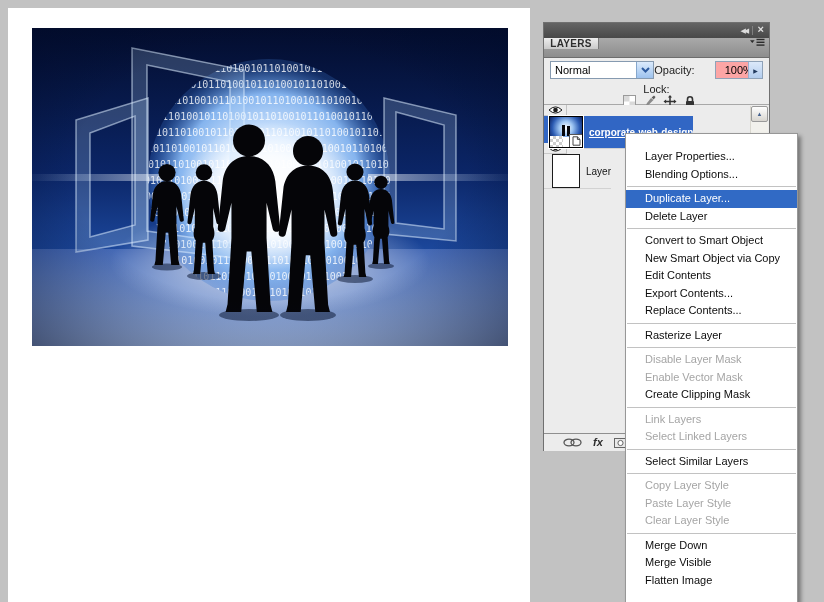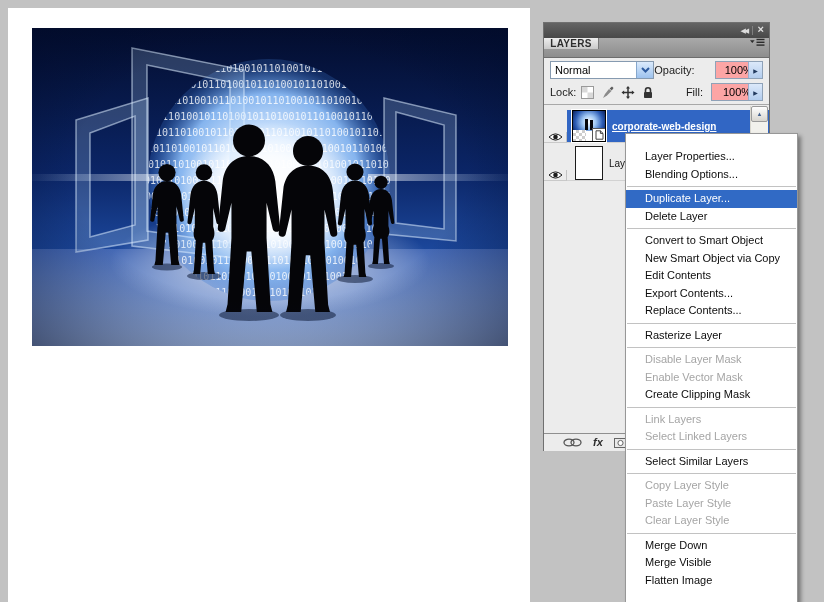--- a/index.html
+++ b/index.html
@@ -24,40 +24,40 @@
   .titlebar .close{color:#e2e2e2;font-size:11px;font-weight:bold;line-height:1;margin-top:-2px;}
   .tabbar{height:19px;background:linear-gradient(#a9a9a9,#8d8d8d);border-bottom:1px solid #6d6d6d;
     display:flex;align-items:flex-start;}
   .tab{width:54px;background:linear-gradient(#eeeeee,#c9c9c9);border-right:1px solid #787878;
     display:flex;align-items:center;justify-content:center;
     font-size:10px;font-weight:bold;color:#2e2e2e;letter-spacing:.3px;}
   .panelmenu-btn{margin-left:auto;width:24px;display:flex;align-items:center;justify-content:center;}
 
   .controls{padding:3px 6px 3px 6px;background:#ececec;border-bottom:1px solid #a8a8a8;}
   .ctl-row{display:flex;align-items:center;height:18px;}
-  .ctl-row + .ctl-row{margin-top:4px;}
+  .ctl-row + .ctl-row{margin-top:4px;flex-direction:column;}
   .combo{width:112px;height:18px;background:#fff;border:1px solid #869ab0;box-sizing:border-box;
     position:relative;display:flex;align-items:center;font-size:11px;color:#000;padding-left:4px;}
   .combo-btn{position:absolute;right:0;top:0;bottom:0;width:16px;
     background:linear-gradient(#dcebfc,#9dc2ee);border-left:1px solid #86a7cc;
     display:flex;align-items:center;justify-content:center;}
   .fld-label{font-size:11px;color:#1c1c1c;}
   .lbl-opacity{margin-left:auto;margin-right:20px;}
   .lbl-fill{margin-left:auto;margin-right:8px;}
   .value-box{width:52px;height:18px;background:#fca5a5;border:1px solid #8fa2b8;box-sizing:border-box;
     position:relative;display:flex;align-items:center;justify-content:center;
     font-size:11px;color:#000;}
   .spin-btn{position:absolute;right:0;top:0;bottom:0;width:13px;background:linear-gradient(#dce9fa,#b3cdee);
     border-left:1px solid #9ab0cf;display:flex;align-items:center;justify-content:center;
     font-size:6px;color:#223a5e;}
   .lock-icons{display:flex;align-items:center;gap:7px;margin-left:5px;}
   .lock-icons svg{display:block;}
 
   .layer-list{position:relative;height:328px;background:#ececec;overflow:hidden;}
-  .lrow{height:38px;display:flex;align-items:flex-end;}
+  .lrow{height:38px;display:flex;align-items:flex-start;flex-direction:column;}
   .eye-cell{width:22px;border-right:1px solid #c3c3c3;border-bottom:1px solid #c9c9c9;
     display:flex;align-items:center;justify-content:center;background:#ececec;}
   .row-content{flex:1;display:flex;align-items:center;padding-left:5px;border-bottom:1px solid #d2d2d2;}
   .lrow.selected .row-content{background:#3166c4;}
   .lname{margin-left:6px;font-size:10px;}
   .lrow.selected .lname{color:#ffffff;font-weight:bold;text-decoration:underline;}
   .lrow.plain .lname{color:#141414;}
   .thumb-so{width:32px;height:30px;background:#fff;border:1px solid #000;box-shadow:0 0 0 1px #fff;
     position:relative;overflow:hidden;flex:none;}
   .mini-img{position:absolute;left:0;top:0;right:0;height:20px;

